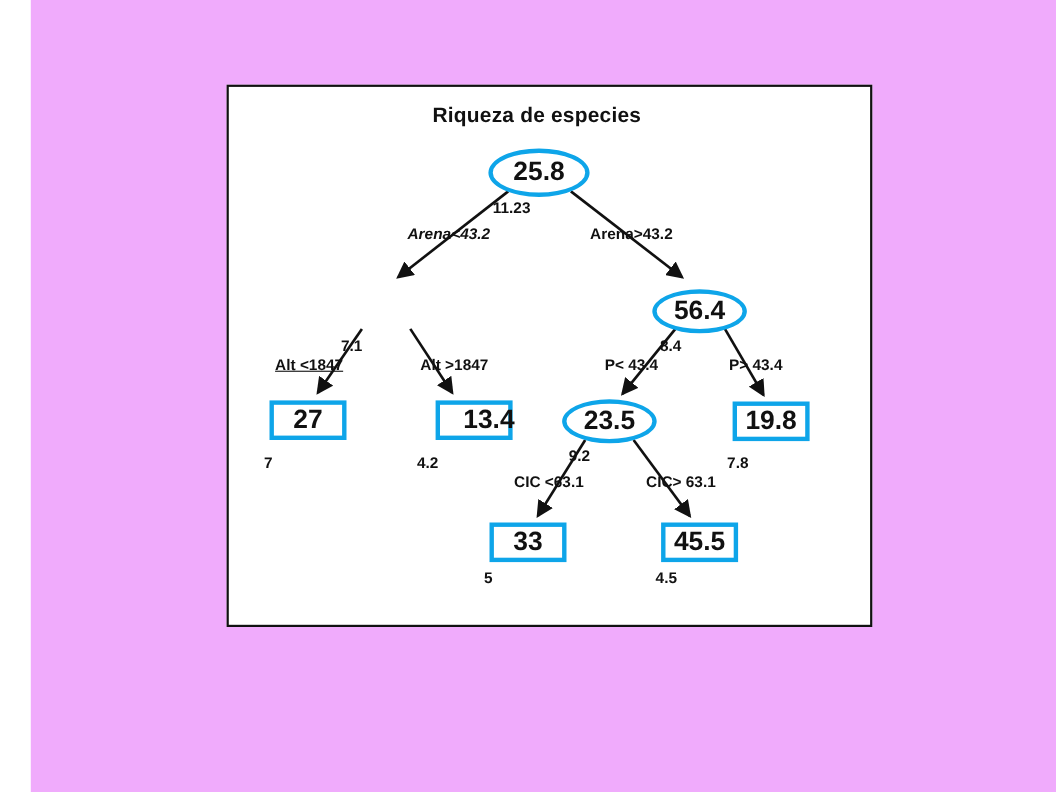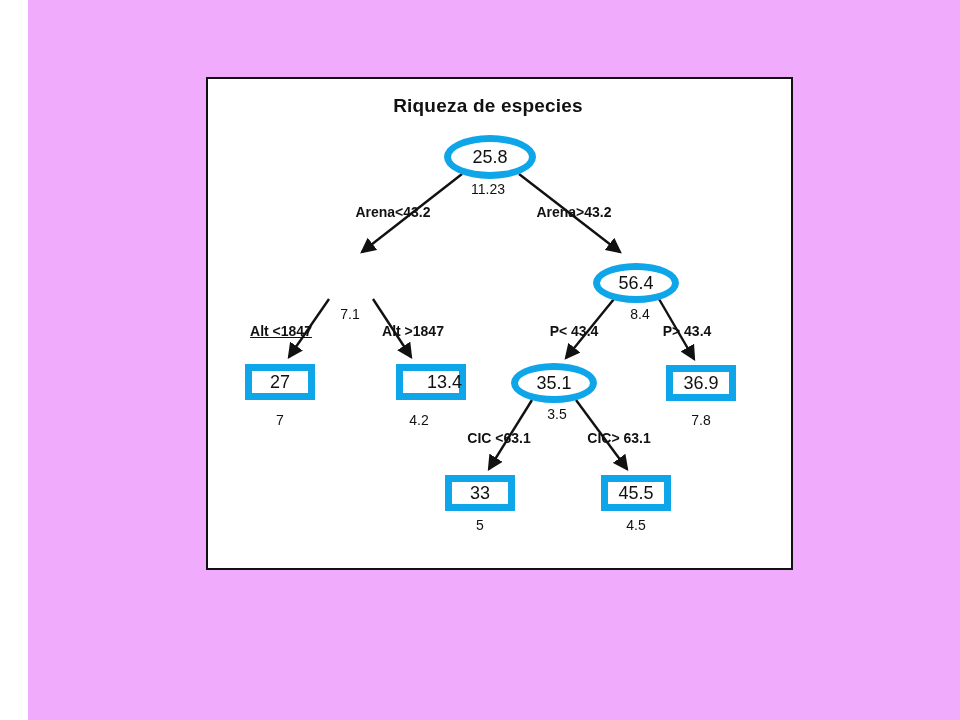--- a/index.html
+++ b/index.html
@@ -43,36 +43,35 @@
     width: 960px;
     height: 720px;
     pointer-events: none;
   }
   .node {
     position: absolute;
     display: flex;
     align-items: center;
     justify-content: center;
     background: #ffffff;
-    border: 7px solid #0ea5e9;
-    font-weight: normal;
-    font-size: 18px;
+    border: 4px solid #0ea5e9;
+    font-weight: bold;
+    font-size: 24px;
     box-sizing: border-box;
   }
   .node.ellipse {
     border-radius: 50%;
   }
   .node.rect {
     border-radius: 0;
   }
   .stat-label {
     position: absolute;
     width: 80px;
-    text-align: center;
-    font-weight: normal;
+    font-weight: bold;
     font-size: 14px;
   }
   .edge-label {
     position: absolute;
     width: 120px;
     text-align: center;
     font-weight: bold;
     font-size: 14px;
     white-space: nowrap;
   }
@@ -97,39 +96,39 @@
     <line x1="301" y1="299" x2="261" y2="357" stroke="#111111" stroke-width="2.4" marker-end="url(#arrow)"></line>
     <line x1="345" y1="299" x2="383" y2="357" stroke="#111111" stroke-width="2.4" marker-end="url(#arrow)"></line>
     <line x1="586" y1="299" x2="538" y2="358" stroke="#111111" stroke-width="2.4" marker-end="url(#arrow)"></line>
     <line x1="631" y1="299" x2="666" y2="359" stroke="#111111" stroke-width="2.4" marker-end="url(#arrow)"></line>
     <line x1="504" y1="400" x2="461" y2="469" stroke="#111111" stroke-width="2.4" marker-end="url(#arrow)"></line>
     <line x1="548" y1="400" x2="599" y2="469" stroke="#111111" stroke-width="2.4" marker-end="url(#arrow)"></line>
   </svg>
 
   <div class="node ellipse" style="left:416px; top:135px; width:92px; height:44px;">25.8</div>
   <div class="node ellipse" style="left:565px; top:263px; width:86px; height:40px;">56.4</div>
-  <div class="node ellipse" style="left:483px; top:363px; width:86px; height:40px;">35.1</div>
+  <div class="node ellipse" style="left:483px; top:363px; width:86px; height:40px;">23.5</div>
 
   <div class="node rect" style="left:217px; top:364px; width:70px; height:36px;">27</div>
   <div class="node rect" style="left:368px; top:364px; width:70px; height:36px;padding-left:27px;">13.4</div>
-  <div class="node rect" style="left:638px; top:365px; width:70px; height:36px;">36.9</div>
+  <div class="node rect" style="left:638px; top:365px; width:70px; height:36px;">19.8</div>
   <div class="node rect" style="left:417px; top:475px; width:70px; height:36px;">33</div>
   <div class="node rect" style="left:573px; top:475px; width:70px; height:36px;">45.5</div>
 
   <div class="stat-label" style="left:420px; top:181px;">11.23</div>
   <div class="stat-label" style="left:282px; top:306px;">7.1</div>
   <div class="stat-label" style="left:572px; top:306px;">8.4</div>
-  <div class="stat-label" style="left:489px; top:406px;">3.5</div>
+  <div class="stat-label" style="left:489px; top:406px;">9.2</div>
   <div class="stat-label" style="left:212px; top:412px;">7</div>
   <div class="stat-label" style="left:351px; top:412px;">4.2</div>
   <div class="stat-label" style="left:633px; top:412px;">7.8</div>
   <div class="stat-label" style="left:412px; top:517px;">5</div>
   <div class="stat-label" style="left:568px; top:517px;">4.5</div>
 
-  <div class="edge-label" style="left:305px; top:204px;">Arena&lt;43.2</div>
+  <div class="edge-label" style="left:320px; top:204px;font-style:italic;">Arena&lt;43.2</div>
   <div class="edge-label" style="left:486px; top:204px;">Arena&gt;43.2</div>
   <div class="edge-label" style="left:193px; top:323px;text-decoration:underline;">Alt &lt;1847</div>
   <div class="edge-label" style="left:325px; top:323px;">Alt &gt;1847</div>
   <div class="edge-label" style="left:486px; top:323px;">P&lt; 43.4</div>
   <div class="edge-label" style="left:599px; top:323px;">P&gt; 43.4</div>
   <div class="edge-label" style="left:411px; top:430px;">CIC &lt;63.1</div>
   <div class="edge-label" style="left:531px; top:430px;">CIC&gt; 63.1</div>
 
 </div>
 

